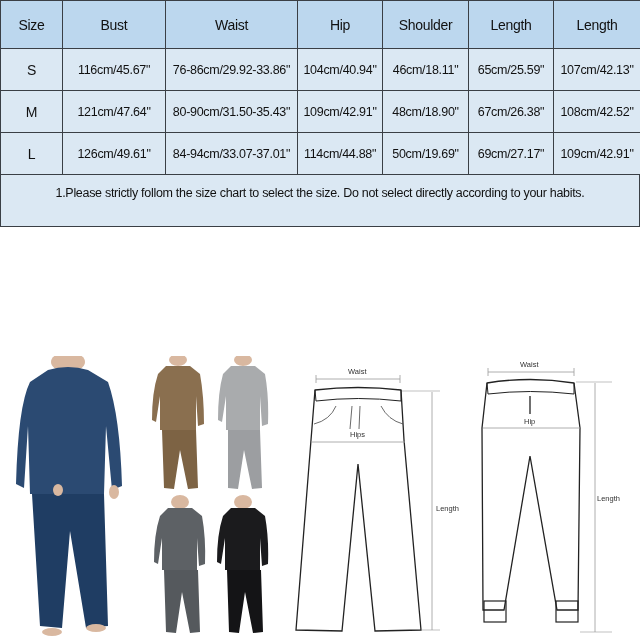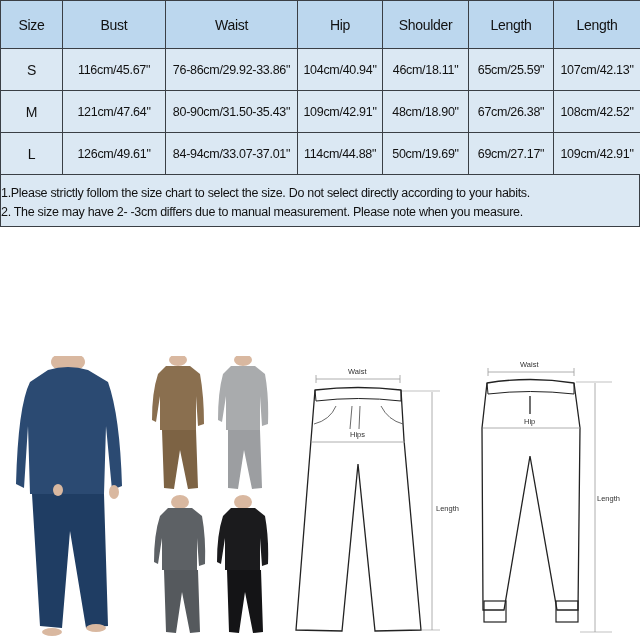--- a/index.html
+++ b/index.html
@@ -10,21 +10,21 @@
   table.size-table { border-collapse: collapse; width: 640px; table-layout: fixed; }
   table.size-table th, table.size-table td {
     border: 1px solid #3a3f45; text-align: center; vertical-align: middle;
     font-size: 12.5px; letter-spacing: -0.3px; white-space: nowrap; overflow: hidden;
   }
   table.size-table th { height: 48px; background: #bcd7ee; font-weight: normal; font-size: 14px; }
   table.size-table td { height: 42px; background: #dbe8f3; }
   table.size-table td.size-cell { font-size: 14px; }
   .notes {
     width: 640px; height: 52px; background: #dbe8f3; border: 1px solid #3a3f45; border-top: none;
-    font-size: 12.5px; letter-spacing: -0.3px; padding-top: 9px; line-height: 19px;
+    text-align: center; font-size: 12.5px; letter-spacing: -0.3px; padding-top: 9px; line-height: 19px;
   }
 
   .photos { position: absolute; left: 0; top: 356px; width: 290px; height: 284px; }
   .diagram-a { position: absolute; left: 290px; top: 356px; width: 180px; height: 284px; }
   .diagram-b { position: absolute; left: 470px; top: 356px; width: 170px; height: 284px; }
   .dlabel { font-family: "Liberation Sans", sans-serif; font-size: 7.5px; fill: #333; }
 </style>
 </head>
 <body>
 
@@ -75,21 +75,20 @@
         <td>84-94cm/33.07-37.01"</td>
         <td>114cm/44.88"</td>
         <td>50cm/19.69"</td>
         <td>69cm/27.17"</td>
         <td>109cm/42.91"</td>
       </tr>
     </tbody>
   </table>
   <div class="notes">
     <div>1.Please strictly follom the size chart to select the size. Do not select directly according to your habits.</div>
-    <div>2. The size may have 2- -3cm differs due to manual measurement. Please note when you measure.</div>
   </div>
 </div>
 
 <div class="photos">
   <svg width="290" height="284" viewBox="0 0 290 284">
 
     <g>
       <ellipse cx="68" cy="6" rx="17" ry="10" fill="#d9b8a0"></ellipse>
       <path d="M48 14 Q68 8 88 14 L108 26 Q120 60 122 130 L112 134 L106 70 L104 138 L30 138 L28 70 L24 132 L16 128 Q18 50 30 26 Z" fill="#2b4a72"></path>
       <path d="M32 138 L104 138 L108 270 L86 272 L70 175 L62 272 L40 270 Z" fill="#1f3d63"></path>

